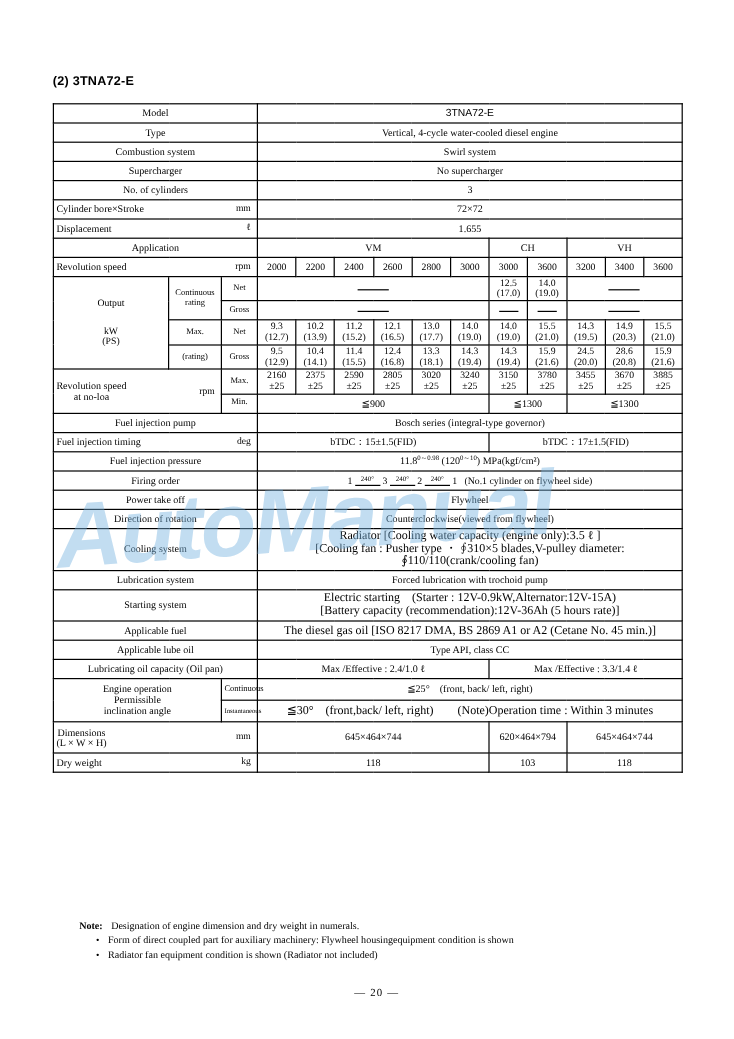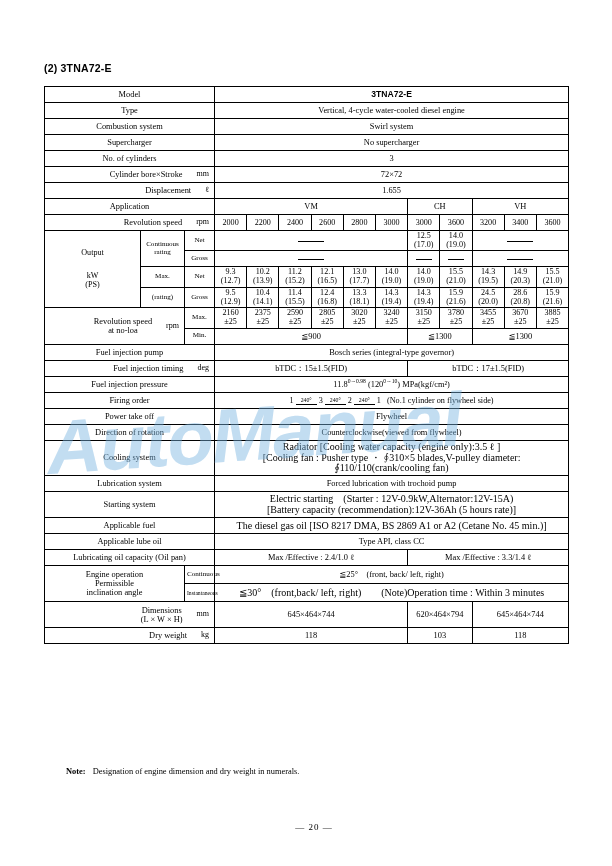--- a/index.html
+++ b/index.html
@@ -69,21 +69,21 @@
     height: 16px;
     box-sizing: border-box;
   }
   td.lbl {
     text-align: left;
     padding-left: 5px;
     font-size: 8.4px;
   }
   .lblwrap {
     display: flex;
-    justify-content: flex-end;
+    justify-content: space-between;
     align-items: center;
     width: 100%;
     gap: 14px;
   }
   .lblwrap .u {
     font-size: 8px;
     padding-right: 3px;
   }
   td.sub {
     font-size: 7.1px;
@@ -93,21 +93,21 @@
   }
   td.mid {
     font-size: 8.4px;
   }
   td.small {
     font-size: 10px;
     margin-top: 36px;
   }
   .bold {
     font-family: "Liberation Sans", sans-serif;
-    font-weight: bold;
+    font-weight: normal;
     font-size: 8.6px;
   }
   .dash {
     display: inline-block;
     width: 26px;
     border-top: 1.1px solid #000;
     vertical-align: middle;
     height: 0;
   }
   .dash.sm {
@@ -684,17 +684,21 @@
     </tr>
 
   </tbody>
     </table>
 
   <div class="notes">
     <div>
       <span class="n-head">Note:</span>
       <span style="margin-left:5px">Designation of engine dimension and dry weight in numerals.</span>
     </div>
+    <ul>
+      <li>Form of direct coupled part for auxiliary machinery: Flywheel housingequipment condition is shown</li>
+      <li>Radiator fan equipment condition is shown (Radiator not  included)</li>
+    </ul>
   </div>
 
   <div class="pagenum">— 20 —</div>
 
 </div>
 
 </body></html>

